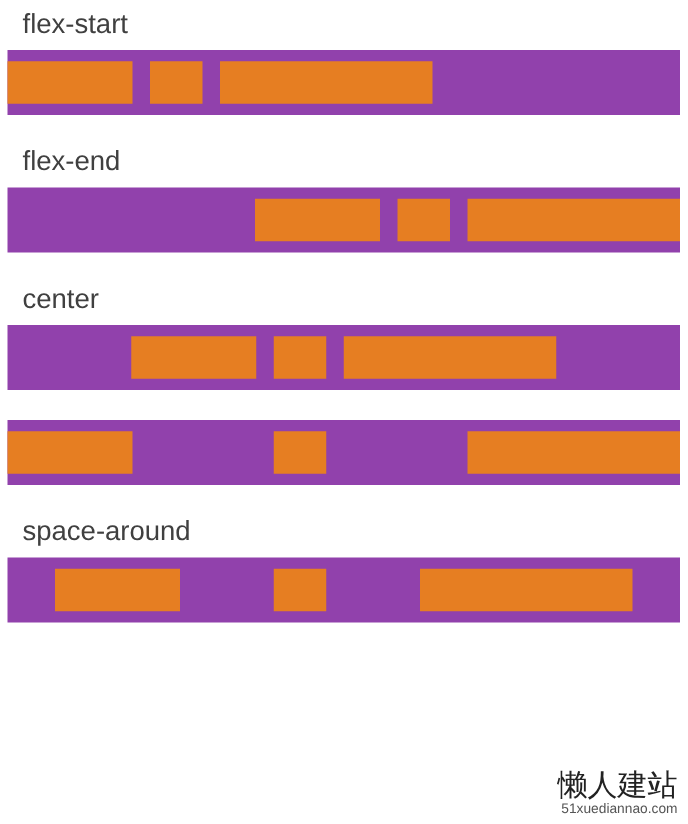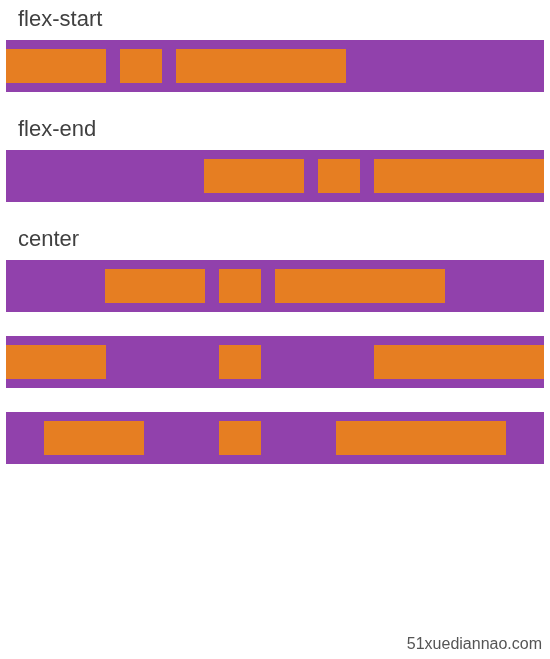--- a/index.html
+++ b/index.html
@@ -46,21 +46,21 @@
     color: #222;
     pointer-events: none;
   }
   .watermark .big {
     font-size: 24px;
     font-family: "Microsoft YaHei","SimSun",serif;
     line-height: 1;
     text-shadow: 0 0 4px #fff, 0 0 4px #fff;
   }
   .watermark .small {
-    font-size: 16px;
+    font-size: 11px;
     color: #555;
     text-shadow: 0 0 4px #fff, 0 0 4px #fff;
   }
 </style>
 </head>
 <body>
 
 <div class="section">
   <div class="label">flex-start</div>
   <div class="flexrow jc-start gap">
@@ -90,22 +90,24 @@
 
 <div class="section">
   <div class="flexrow jc-between">
     <div class="box" style="width:100px"></div>
     <div class="box" style="width:42px"></div>
     <div class="box" style="width:170px"></div>
   </div>
 </div>
 
 <div class="section">
+  <div class="label">space-around</div>
   <div class="flexrow jc-around">
     <div class="box" style="width:100px"></div>
     <div class="box" style="width:42px"></div>
     <div class="box" style="width:170px"></div>
   </div>
 </div>
 
 <div class="watermark">
+  <div class="big">懒人建站</div>
   <div class="small">51xuediannao.com</div>
 </div>
 
 </body></html>

